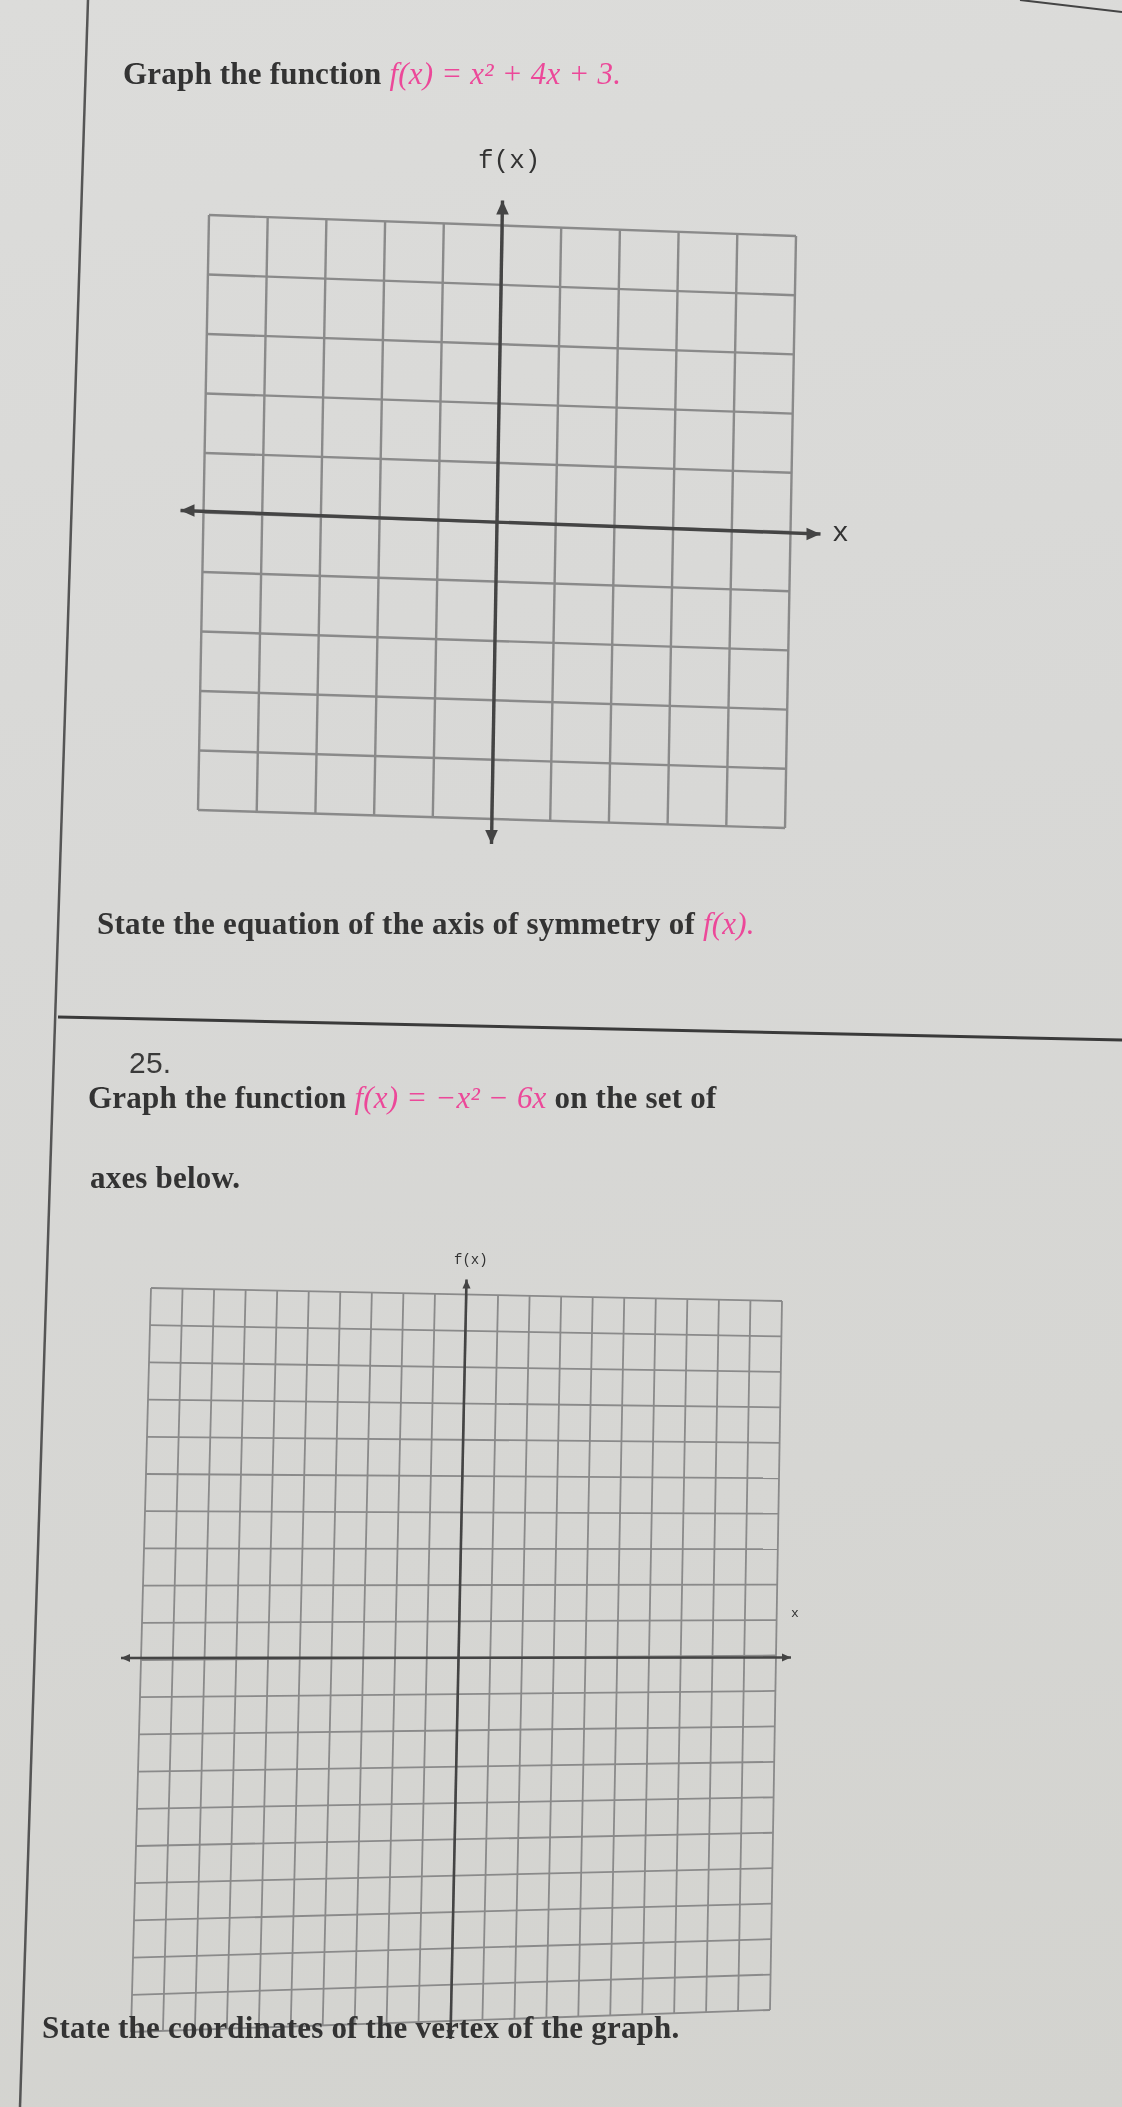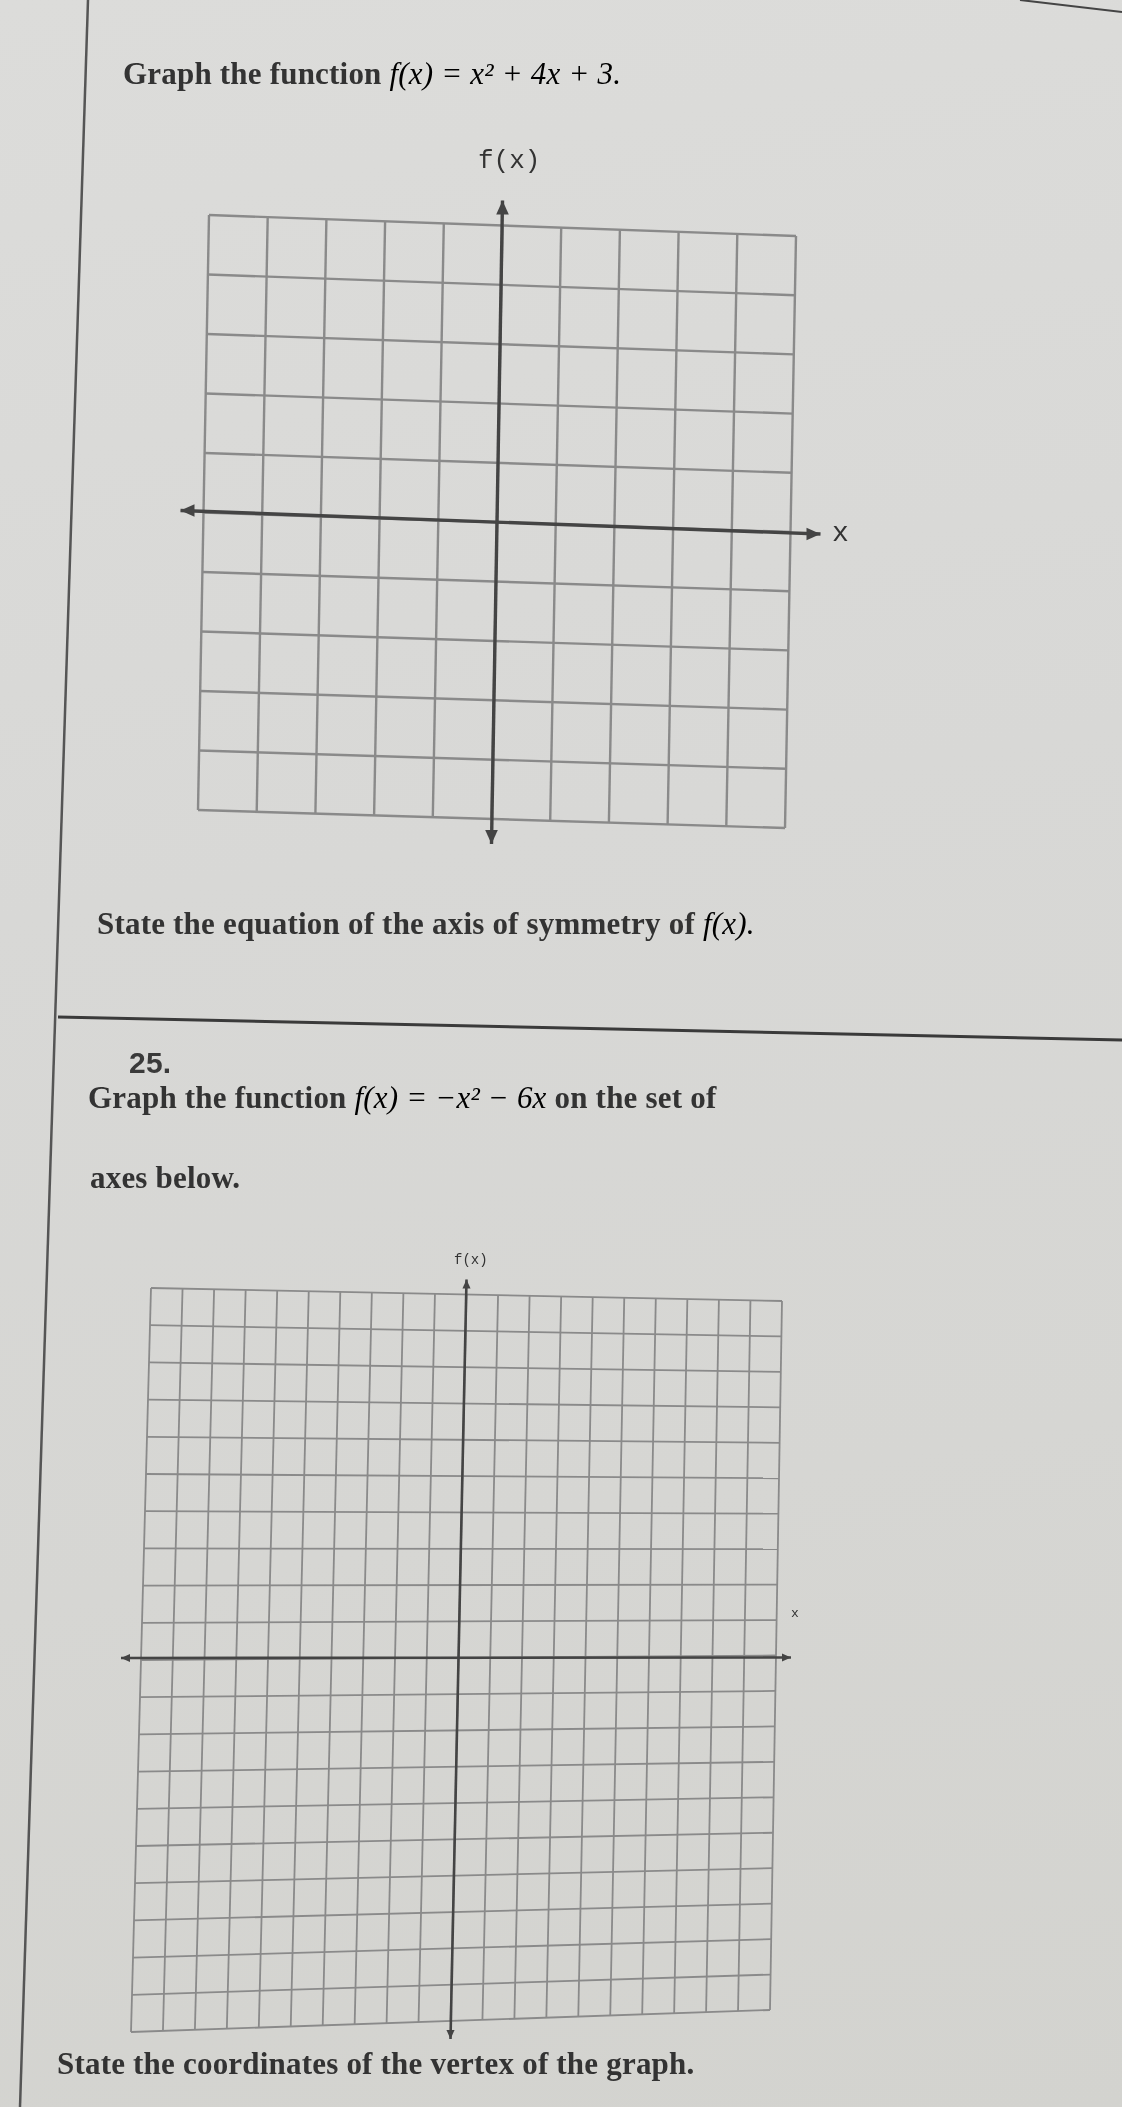--- a/index.html
+++ b/index.html
@@ -26,26 +26,26 @@
       font-weight: bold;
       font-size: 31px;
       color: #333;
       white-space: nowrap;
       letter-spacing: 0.2px;
     }
     .math {
       font-style: italic;
       font-weight: normal;
       font-family: "Liberation Serif", "DejaVu Serif", serif;
-      color: #000000;
+      color: #ec4899;
       margin-top: 48px;
     }
     .num {
       font-family: "Liberation Sans", "DejaVu Sans", sans-serif;
-      font-weight: bold;
+      font-weight: normal;
       font-size: 30px;
       color: #3a3a3a;
     }
     .axis-label {
       position: absolute;
       font-family: Liberation Mono, monospace;
       color: #333;
     }
     svg.grid {
       position: absolute;
@@ -161,13 +161,13 @@
     <line x1="132" y1="1994.8" x2="770.6" y2="1974.55" stroke="#8a8a8a" stroke-width="1.8"></line>
     <line x1="131" y1="2032" x2="770" y2="2010" stroke="#8a8a8a" stroke-width="1.8"></line>
     <line x1="466.5" y1="1279.5" x2="450.5" y2="2039" stroke="#444444" stroke-width="2.6"></line>
     <polygon points="466.5,1279.5 470.55,1288.5 462.45,1288.5" fill="#444444"></polygon>
     <polygon points="450.5,2039 446.45,2030 454.55,2030" fill="#444444"></polygon>
     <line x1="121" y1="1658" x2="791" y2="1657.5" stroke="#444444" stroke-width="2.6"></line>
     <polygon points="121,1658 130,1653.95 130,1662.05" fill="#444444"></polygon>
     <polygon points="791,1657.5 782,1661.55 782,1653.45" fill="#444444"></polygon>
   </svg>
 
-<div class="text" style="left:57px; top:2010px;margin-top:36px;">State the coordinates of the vertex of the graph.</div>
+<div class="text" style="left:42px; top:2010px;">State the coordinates of the vertex of the graph.</div>
 
 </body></html>

